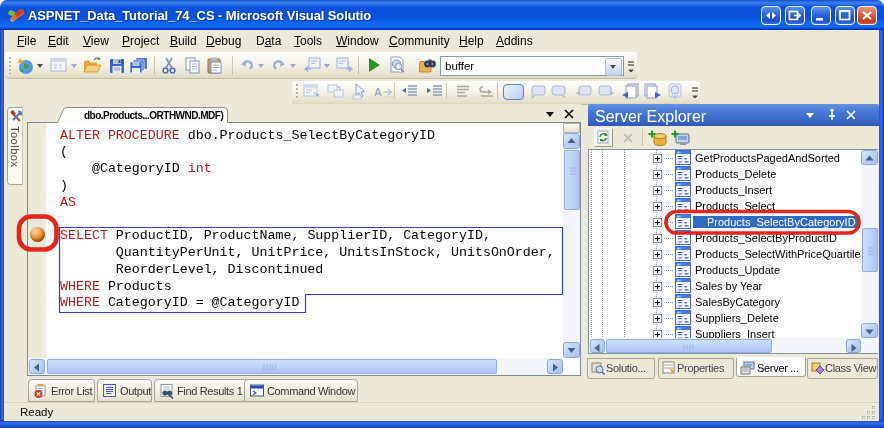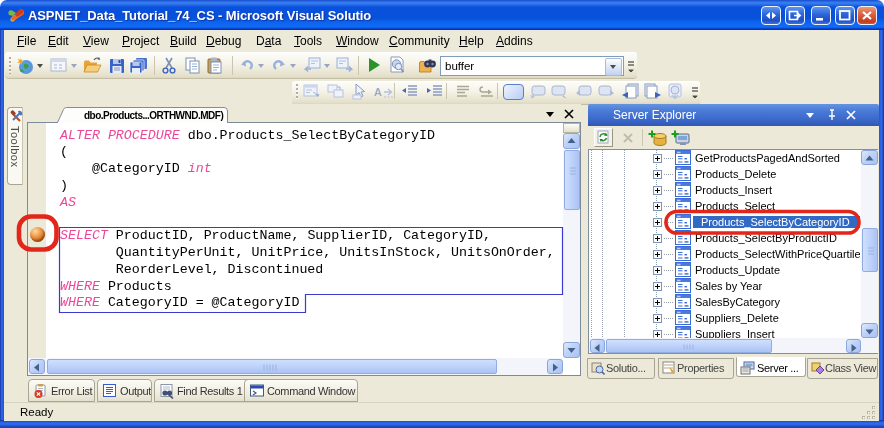--- a/index.html
+++ b/index.html
@@ -34,38 +34,38 @@
 
 .sb{position:absolute;background:linear-gradient(135deg,#dce8fc,#bed2f8 45%,#aac2f2);border:1px solid #8aa6dc;border-radius:3px;box-sizing:border-box;}
 .strack{position:absolute;background:#f3f5fb;}
 .sthumb{position:absolute;background:linear-gradient(90deg,#cfdffe,#bed2fa 50%,#aac2f4);border:1px solid #90ace0;border-radius:2px;box-sizing:border-box;}
 .sthumb.h{background:linear-gradient(180deg,#cfdffe,#bed2fa 50%,#aac2f4);}
 
 #edtabstrip{left:28px;top:104px;width:553px;height:18px;background:#ece9d8;}
 #edbox{left:27px;top:122px;width:554px;height:254px;border:1px solid #7c8a99;background:#fff;box-sizing:border-box;}
 #edmargin{left:28px;top:123px;width:18px;height:235px;background:#ece9d8;}
 #code{left:60px;top:127.5px;font-family:"Liberation Mono",monospace;font-size:13.3px;line-height:16.8px;white-space:pre;color:#000;}
-#code b{color:#ec4899;font-weight:normal;font-style:italic;}
+#code b{color:#b91c1c;font-weight:normal;}
 
 .btab{position:absolute;height:23px;white-space:nowrap;overflow:hidden;border:1px solid #a9a594;border-radius:4px 4px 0 0;background:linear-gradient(180deg,#fcfbf7,#eeebdc 70%,#e4e0cd);box-sizing:border-box;font-size:11.5px;color:#333;}
 .btab .tx{position:absolute;top:5px;font-size:11px;letter-spacing:-0.35px;}
 .stab{position:absolute;height:21px;white-space:nowrap;overflow:hidden;border:1px solid #a9a594;border-radius:0 0 3px 3px;background:#ece9d8;box-sizing:border-box;font-size:11.5px;color:#444;}
 .stab.act{background:#fff;border-top-color:#fff;}
 .stab .tx{position:absolute;top:3px;font-size:11px;letter-spacing:-0.3px;}
 #status{left:4px;top:402px;width:875px;height:18px;background:#ece9d8;border-top:1px solid #d8d4c2;font-size:12px;}
 
 .vdot{position:absolute;top:0;width:1px;height:188px;background-image:repeating-linear-gradient(180deg,#98a2b2 0 1px,transparent 1px 2px);}
 .trow{position:absolute;left:0;height:16px;width:271px;}
 .pbox{position:absolute;left:64px;top:3.5px;width:9px;height:9px;border:1px solid #7a96b8;background:#fcfcf8;box-sizing:border-box;}
 .pbox::before{content:"";position:absolute;left:1px;top:3px;width:5px;height:1px;background:#000;}
 .pbox::after{content:"";position:absolute;left:3px;top:1px;width:1px;height:5px;background:#000;}
 .hdot{position:absolute;left:75px;top:8px;width:10px;height:1px;background-image:repeating-linear-gradient(90deg,#98a2b2 0 1px,transparent 1px 2px);}
 .spic{position:absolute;left:86px;top:0px;}
 .lbl{position:absolute;left:106px;top:2px;white-space:nowrap;}
-.lbl.sel{background:#316ac5;color:#fff;padding:0 8px;margin-left:-2px;display:inline-block;min-width:152px;}
+.lbl.sel{background:#316ac5;color:#fff;padding:0 14px;margin-left:-2px;display:inline-block;min-width:152px;}
 </style>
 </head>
 <body>
 <div id="win">
   <div class="ab" id="client"></div>
   <div class="ab" id="title">
     <svg class="ab" style="left:7px;top:7px" width="18" height="17" viewBox="0 0 18 17">
       <path d="M2 8 C0 5 3 2 6 4 L9 6 L6 9 Z" fill="#7ab648"></path>
       <path d="M4 11 C2 14 6 16 8 13 L10 10 L7 8 Z" fill="#f0c040"></path>
       <path d="M16 3 C18 5 17 8 14 9 L8 13 C5 15 3 12 5 10 L12 4 C13 3 15 2 16 3 Z" fill="#e86b1f"></path>
@@ -376,21 +376,21 @@
     </div>
     <div class="sb" style="left:547px;top:359px;width:16px;height:15px">
       <svg width="14" height="13">
           <path d="M10 6.5 L5 2.5 L5 10.5 Z" fill="#44608c"></path>
         </svg>
     </div>
   </div>
 
   <div id="sxpanel" class="ab">
     <div class="ab" style="left:588px;top:104px;width:291px;height:22px;background:linear-gradient(180deg,#6593e0 0%,#4a7cd8 30%,#3a66c8 75%,#2f57b4 100%);border-radius:2px 2px 0 0">
-      <span style="position:absolute;left:25px;top:4px;color:#fff;font-size:12px">Server Explorer</span>
+      <span style="position:absolute;left:7px;top:4px;color:#fff;font-size:16px">Server Explorer</span>
       <div style="position:absolute;left:218px;top:9px;width:0;height:0;border-left:4px solid transparent;border-right:4px solid transparent;border-top:5px solid #fff"></div>
       <svg style="position:absolute;left:237px;top:4px" width="12" height="14" viewBox="0 0 12 14">
           <path d="M5 2 h4 M7 2 v6 M4 8 h6 M7 8 v4" stroke="#fff" stroke-width="1.4" fill="none"></path>
         </svg>
       <svg style="position:absolute;left:257px;top:5px" width="12" height="12">
           <path d="M2 2 L10 10 M10 2 L2 10" stroke="#fff" stroke-width="1.7"></path>
         </svg>
     </div>
     <div class="ab" style="left:594px;top:128px;width:19px;height:19px;background:#f4f2e8;border:1px solid #fff;border-right-color:#9a9684;border-bottom-color:#9a9684;box-sizing:border-box">
       <svg width="17" height="17" viewBox="0 0 17 17">

